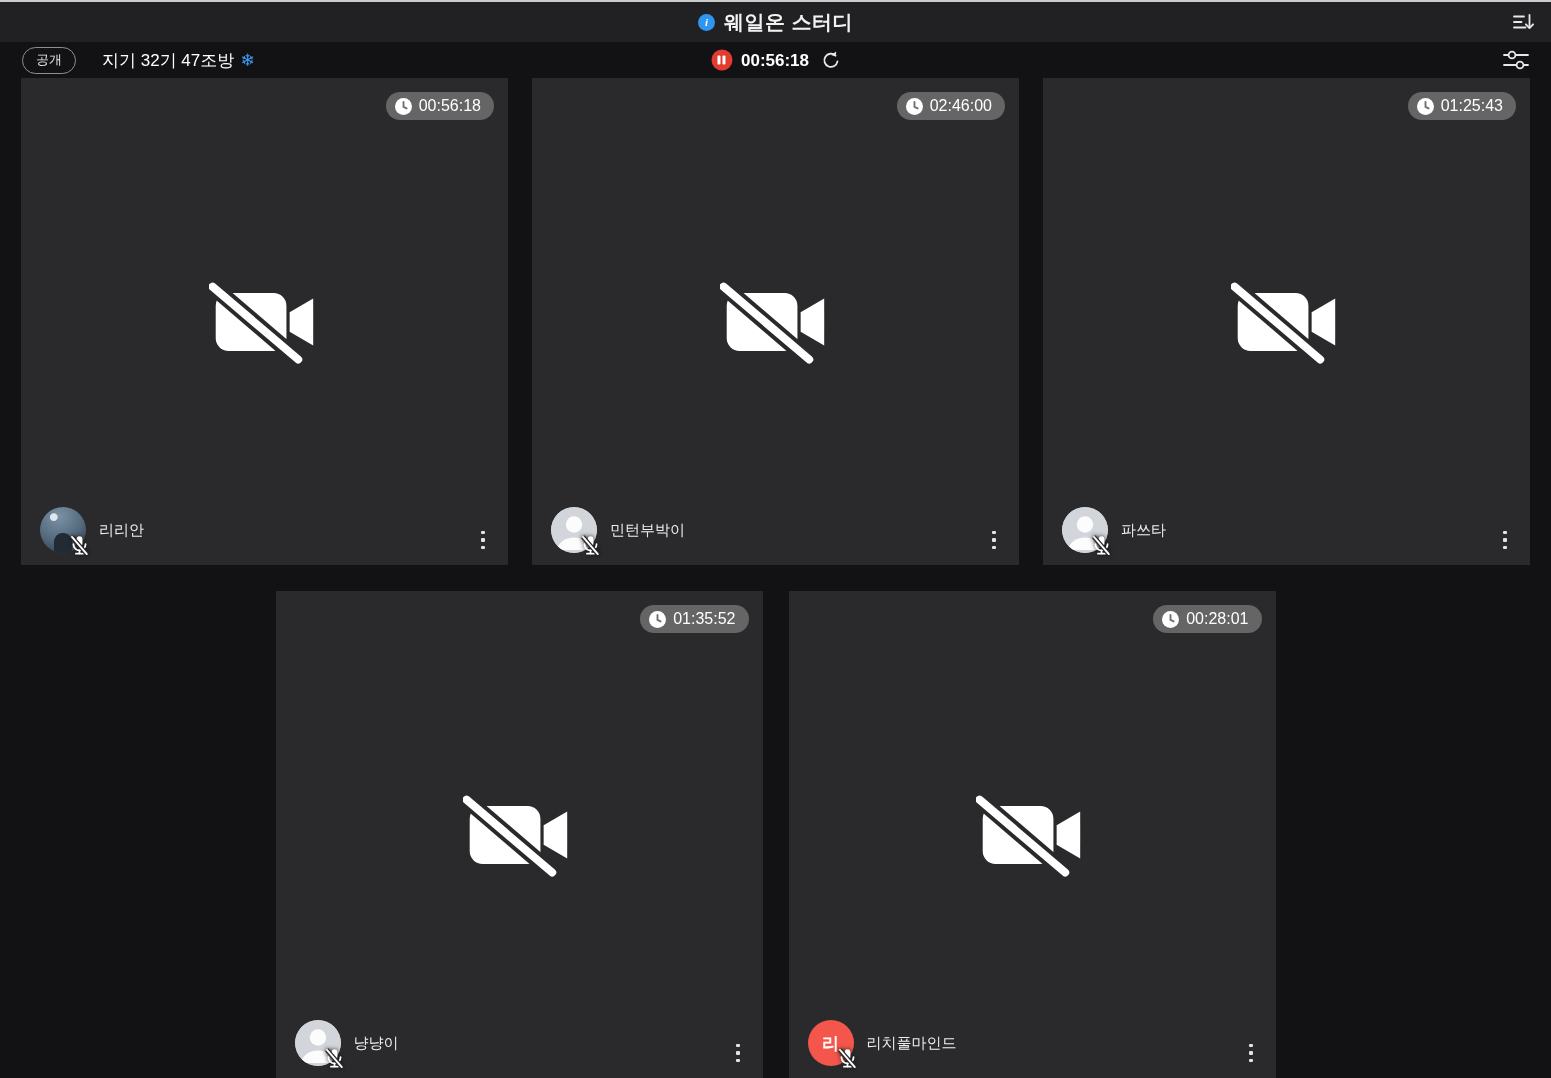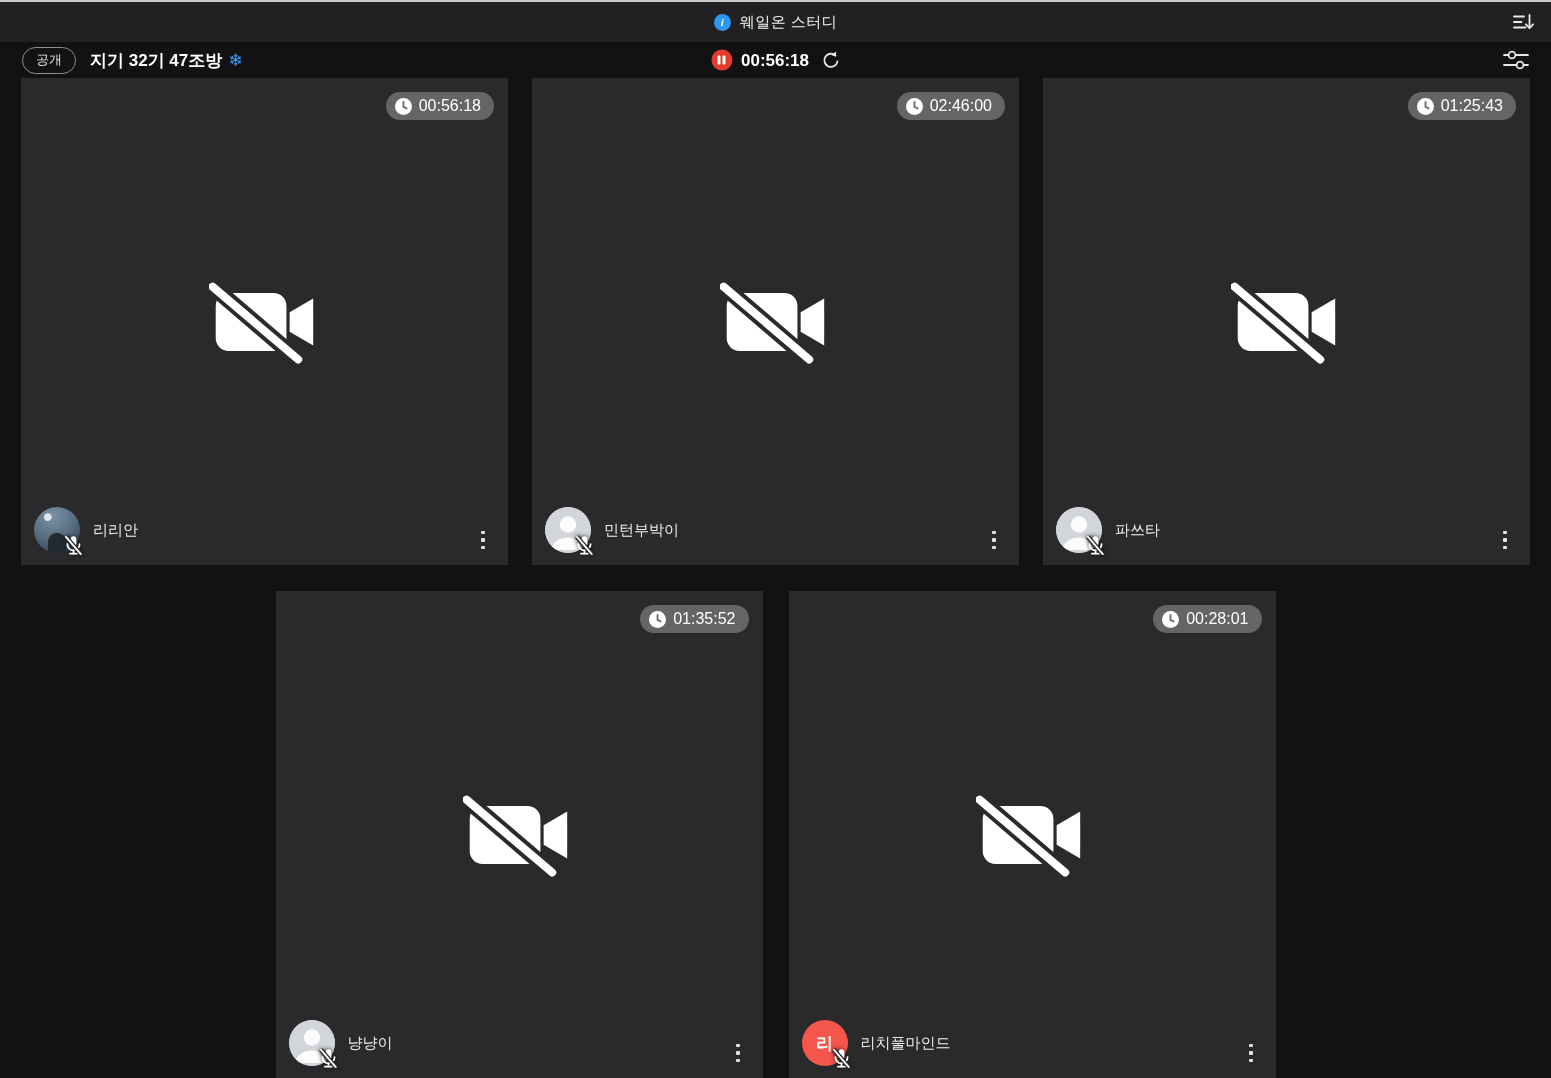--- a/index.html
+++ b/index.html
@@ -20,36 +20,36 @@
     position: relative;
   }
   .titlebar-center { display: flex; align-items: center; gap: 9px; }
   .info-icon {
     width: 17px; height: 17px; border-radius: 50%;
     background: #2e96f0; color: #fff;
     font-size: 11px; font-weight: bold; font-style: italic;
     font-family: "Liberation Serif", serif;
     display: flex; align-items: center; justify-content: center;
   }
-  .app-title { color: #f2f2f2; font-size: 15px; font-weight: 400; letter-spacing: 0.5px; }
+  .app-title { color: #f2f2f2; font-size: 20px; font-weight: 700; letter-spacing: 0.5px; }
   .sort-btn {
     position: absolute; right: 16px; top: 50%; transform: translateY(-50%);
     cursor: pointer; display: flex;
   }
 
   
   .subbar {
     height: 36px; display: flex; align-items: center;
     padding: 0 22px; position: relative;
   }
   .visibility-badge {
     border: 1px solid #8f8f8f; color: #e3e3e3;
     border-radius: 15px; padding: 3px 13px 4px; font-size: 13px;
   }
-  .room-title { margin-left: 14px; color: #fff; font-weight: 700; font-size: 17px; }
+  .room-title { margin-left: 26px; color: #fff; font-weight: 400; font-size: 17px; }
   .snowflake { color: #3f9af5; font-size: 17px; margin-left: 6px; }
   .center-timer {
     position: absolute; left: 50%; top: 50%; transform: translate(-50%,-50%);
     display: flex; align-items: center; gap: 9px;
   }
   .pause-btn {
     width: 21px; height: 21px; border-radius: 50%; background: #e23c31;
     display: flex; align-items: center; justify-content: center; gap: 2.5px;
     cursor: pointer; border: none; padding: 0;
   }
@@ -76,21 +76,21 @@
   .timer-badge .t { color: #fff; font-size: 16px; }
   .clock-icon { width: 17px; height: 17px; display: block; }
 
   .cam-off {
     position: absolute; inset: 0;
     display: flex; align-items: center; justify-content: center;
   }
   .cam-off svg { width: 112px; height: 90px; }
 
   .tile-footer {
-    position: absolute; left: 13px; right: 17px; bottom: 12px;
+    position: absolute; left: 19px; right: 17px; bottom: 12px;
     display: flex; align-items: center;
   }
   .avatar-wrap { position: relative; width: 46px; height: 46px; flex: none; }
   .avatar {
     width: 46px; height: 46px; border-radius: 50%; overflow: hidden;
     background: #d2d5d9; position: relative;
     display: flex; align-items: center; justify-content: center;
   }
   .avatar svg.silhouette { width: 100%; height: 100%; display: block; }
   .avatar .initial { display: none; color: #fff; font-size: 17px; font-weight: 700; }

